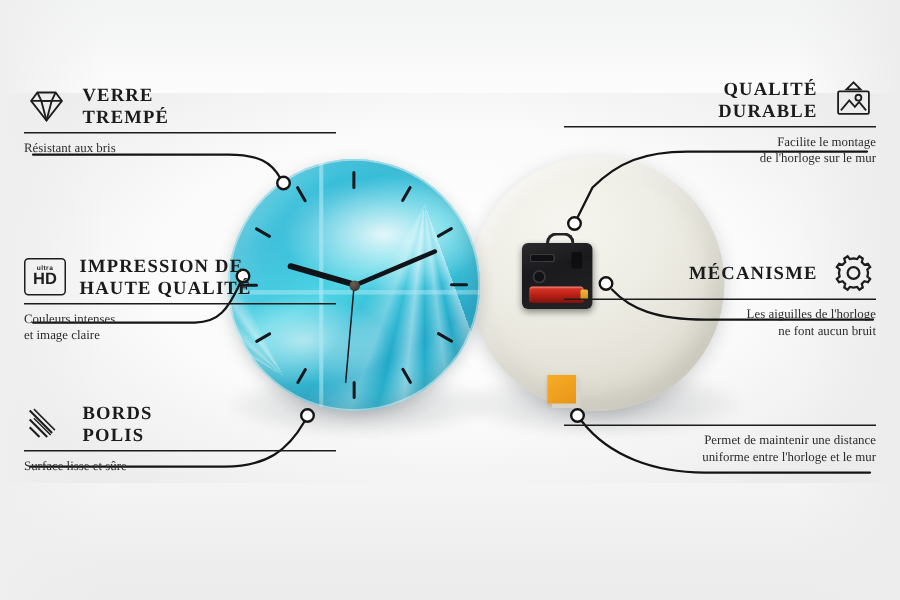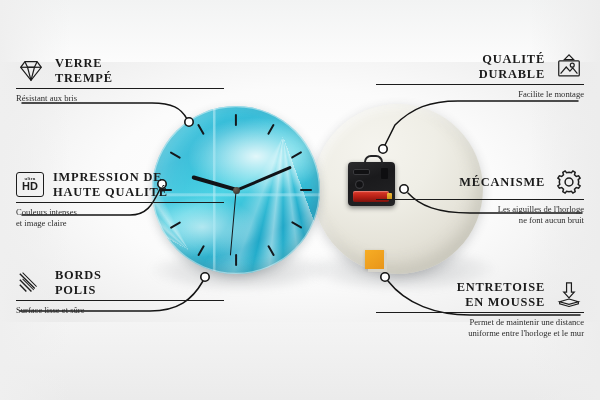--- a/index.html
+++ b/index.html
@@ -286,51 +286,39 @@
         <g fill="none" stroke="#1d1d1d" stroke-width="1.3">
           <path d="M16,2 L11,7 L21,7 Z"></path>
           <rect x="5" y="8.5" width="22" height="16" rx="1"></rect>
           <path d="M7,22 L13,15 L17,19.5 L20,16 L25,22"></path>
           <circle cx="19.5" cy="13" r="2.1"></circle>
         </g>
       </svg>
     </div>
     <div class="rule"></div>
     <div class="sub">Facilite le montage</div>
+    <div class="sub" style="margin-top:0">de l'horloge sur le mur</div>
   </div>
 
   <div class="feat right" id="feat-mecanisme">
     <div class="head">
       <div class="titlewrap" style="flex:1">
         <div class="t1">MÉCANISME</div>
       </div>
       <svg class="ico" viewBox="0 0 32 30">
         <g fill="none" stroke="#1d1d1d" stroke-width="1.6">
           <path d="M16,4.6 l2.6,.5 1.6-2 2.4,1.6 -.7,2.5 1.9,1.9 2.5-.7 1.6,2.4 -2,1.6 .5,2.6 -.5,2.6 2,1.6 -1.6,2.4 -2.5-.7 -1.9,1.9 .7,2.5 -2.4,1.6 -1.6-2 -2.6,.5 -2.6-.5 -1.6,2 -2.4-1.6 .7-2.5 -1.9-1.9 -2.5,.7 -1.6-2.4 2-1.6 -.5-2.6 .5-2.6 -2-1.6 1.6-2.4 2.5,.7 1.9-1.9 -.7-2.5 2.4-1.6 1.6,2 Z"></path>
           <circle cx="16" cy="15" r="4.2"></circle>
         </g>
       </svg>
     </div>
     <div class="rule"></div>
     <div class="sub">Les aiguilles de l'horloge</div>
     <div class="sub" style="margin-top:0">ne font aucun bruit</div>
   </div>
 
   <div class="feat right" id="feat-entretoise">
-    <div class="head">
-      <div class="titlewrap" style="flex:1">
-        <div class="t1">ENTRETOISE</div>
-        <div class="t2">EN MOUSSE</div>
-      </div>
-      <svg class="ico" viewBox="0 0 32 30">
-        <g fill="none" stroke="#1d1d1d" stroke-width="1.3">
-          <path d="M13.4,2 L18.6,2 L18.6,12 L21.6,12 L16,18 L10.4,12 L13.4,12 Z"></path>
-          <path d="M16,19.3 L26,22.2 L16,25.1 L6,22.2 Z"></path>
-          <path d="M6,22.2 L6,24.4 L16,27.3 L26,24.4 L26,22.2"></path>
-        </g>
-      </svg>
-    </div>
     <div class="rule"></div>
     <div class="sub">Permet de maintenir une distance</div>
     <div class="sub" style="margin-top:0">uniforme entre l'horloge et le mur</div>
   </div>
 
 </div>
 
 </body></html>

